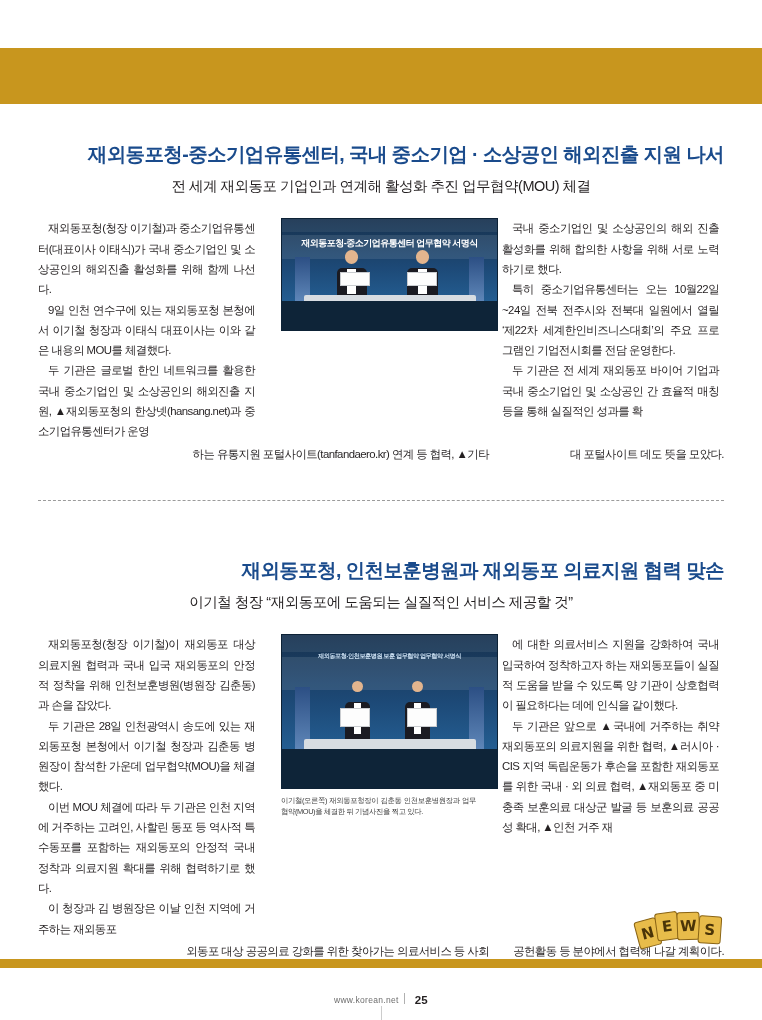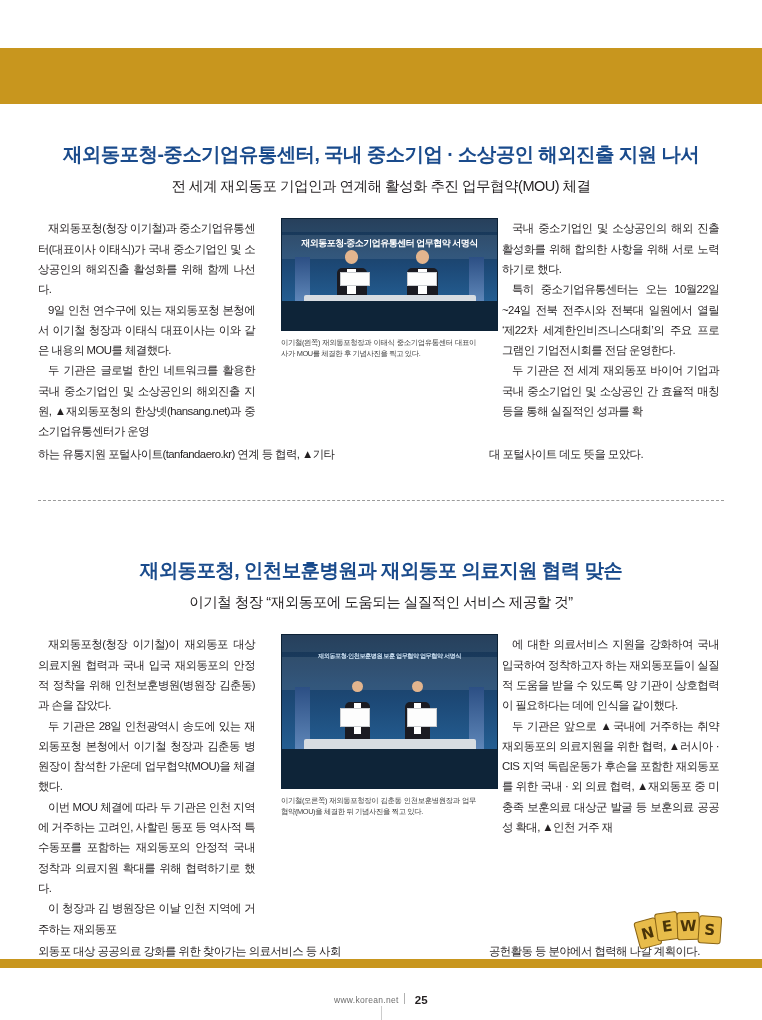--- a/index.html
+++ b/index.html
@@ -44,21 +44,21 @@
   
   .article {
     position: absolute;
     left: 38px;
     width: 686px;
   }
   .art1 { top: 142px; }
   .art2 { top: 558px; }
 
   .headline {
-    text-align: center;
+    text-align: right;
     font-size: 19.5px;
     font-weight: 700;
     color: #1a4b8c;
     letter-spacing: -0.6px;
     line-height: 1.3;
     margin: 0;
   }
   .art2 .headline { color: #1a4b8c; }
 
   .subhead {
@@ -221,20 +221,21 @@
     text-align: justify;
   }
 
   
   .runner {
     margin-top: 2px;
     font-size: 11.4px;
     line-height: 1.78;
     letter-spacing: -0.55px;
     display: flex;
+    text-align: right;
   }
   .runner .seg-a { width: 451px; }
   .runner .seg-b { width: 235px; }
 
   
   .divider {
     position: absolute;
     left: 38px;
     top: 500px;
     width: 686px;
@@ -346,21 +347,20 @@
         <div class="person p-right">
           <div class="head"></div>
           <div class="body"></div>
           <div class="shirt"></div>
         </div>
         <div class="ph-paper pp1"></div>
         <div class="ph-paper pp2"></div>
         <div class="ph-table"></div>
         <div class="ph-floor"></div>
       </div>
-      <div class="caption">이기철(왼쪽) 재외동포청장과 이태식 중소기업유통센터 대표이사가 MOU를 체결한 후 기념사진을 찍고 있다.</div>
     </div>
 
     <div class="col">
       <p class="para">국내 중소기업인 및 소상공인의 해외 진출 활성화를 위해 합의한 사항을 위해 서로 노력하기로 했다.</p>
       <p class="para">특히 중소기업유통센터는 오는 10월22일~24일 전북 전주시와 전북대 일원에서 열릴 ‘제22차 세계한인비즈니스대회’의 주요 프로그램인 기업전시회를 전담 운영한다.</p>
       <p class="para">두 기관은 전 세계 재외동포 바이어 기업과 국내 중소기업인 및 소상공인 간 효율적 매칭 등을 통해 실질적인 성과를 확</p>
     </div>
   </div>
 
   <div class="runner">

